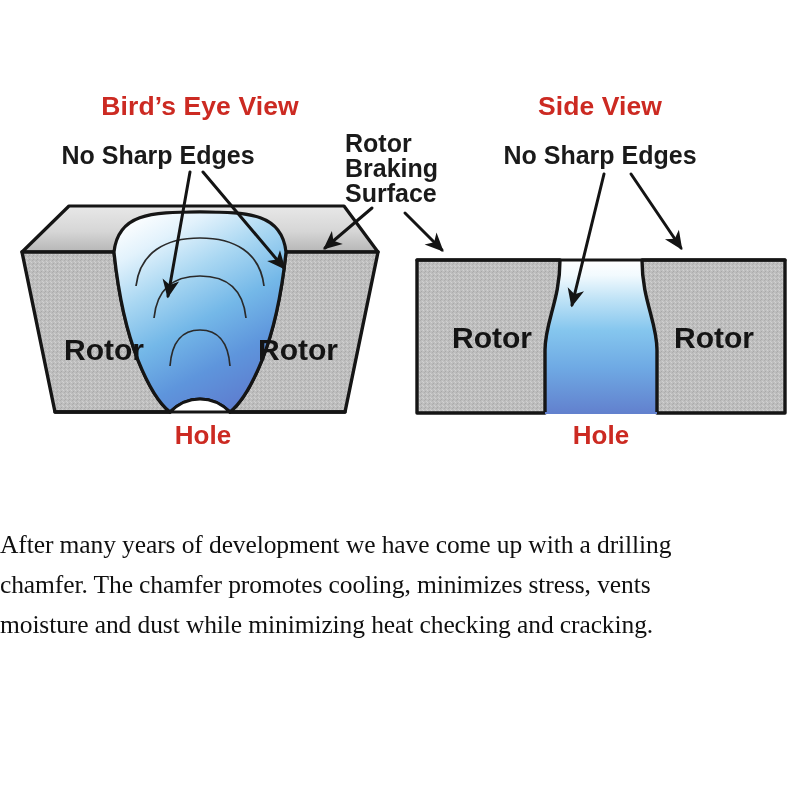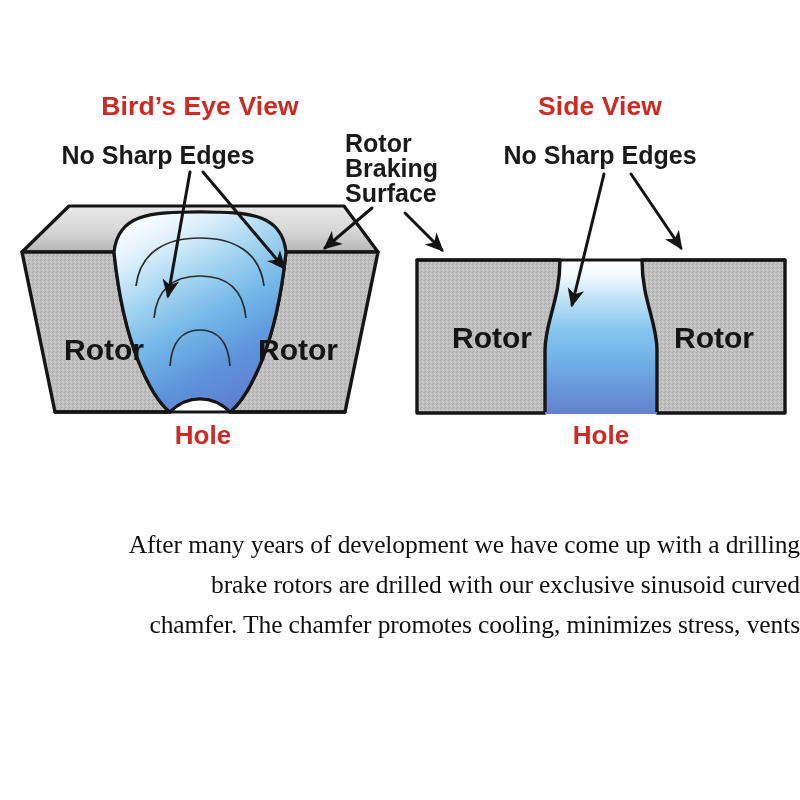--- a/index.html
+++ b/index.html
@@ -27,21 +27,21 @@
     left: 0;
     top: 0;
     width: 800px;
     height: 800px;
   }
   .caption-block {
     position: absolute;
     left: 0;
     top: 525px;
     width: 800px;
-    text-align: right;
+    text-align: left;
     font-family: "Liberation Serif", serif;
     font-size: 25.5px;
     line-height: 40px;
     color: #101010;
     letter-spacing: -0.1px;
   }
   .caption-line {
     display: block;
     white-space: nowrap;
   }
@@ -220,17 +220,17 @@
       <g stroke="#141414" stroke-width="3" fill="none" stroke-linecap="round">
         <line x1="604" y1="174" x2="572" y2="305" marker-end="url(#arrowHead)"></line>
         <line x1="631" y1="174" x2="681" y2="248" marker-end="url(#arrowHead)"></line>
         <line x1="405" y1="213" x2="442" y2="250" marker-end="url(#arrowHead)"></line>
       </g>
     </g>
   </svg>
 
   <div class="caption-block">
     <span class="caption-line">After many years of development we have come up with a drilling</span>
-    <span class="caption-line">brake rotors are drilled with our exclusive sinusoid curved</span>
     <span class="caption-line">chamfer. The chamfer promotes cooling, minimizes stress, vents</span>
+    <span class="caption-line">moisture and dust while minimizing heat checking and cracking.</span>
   </div>
 
 </div>
 
 </body></html>

